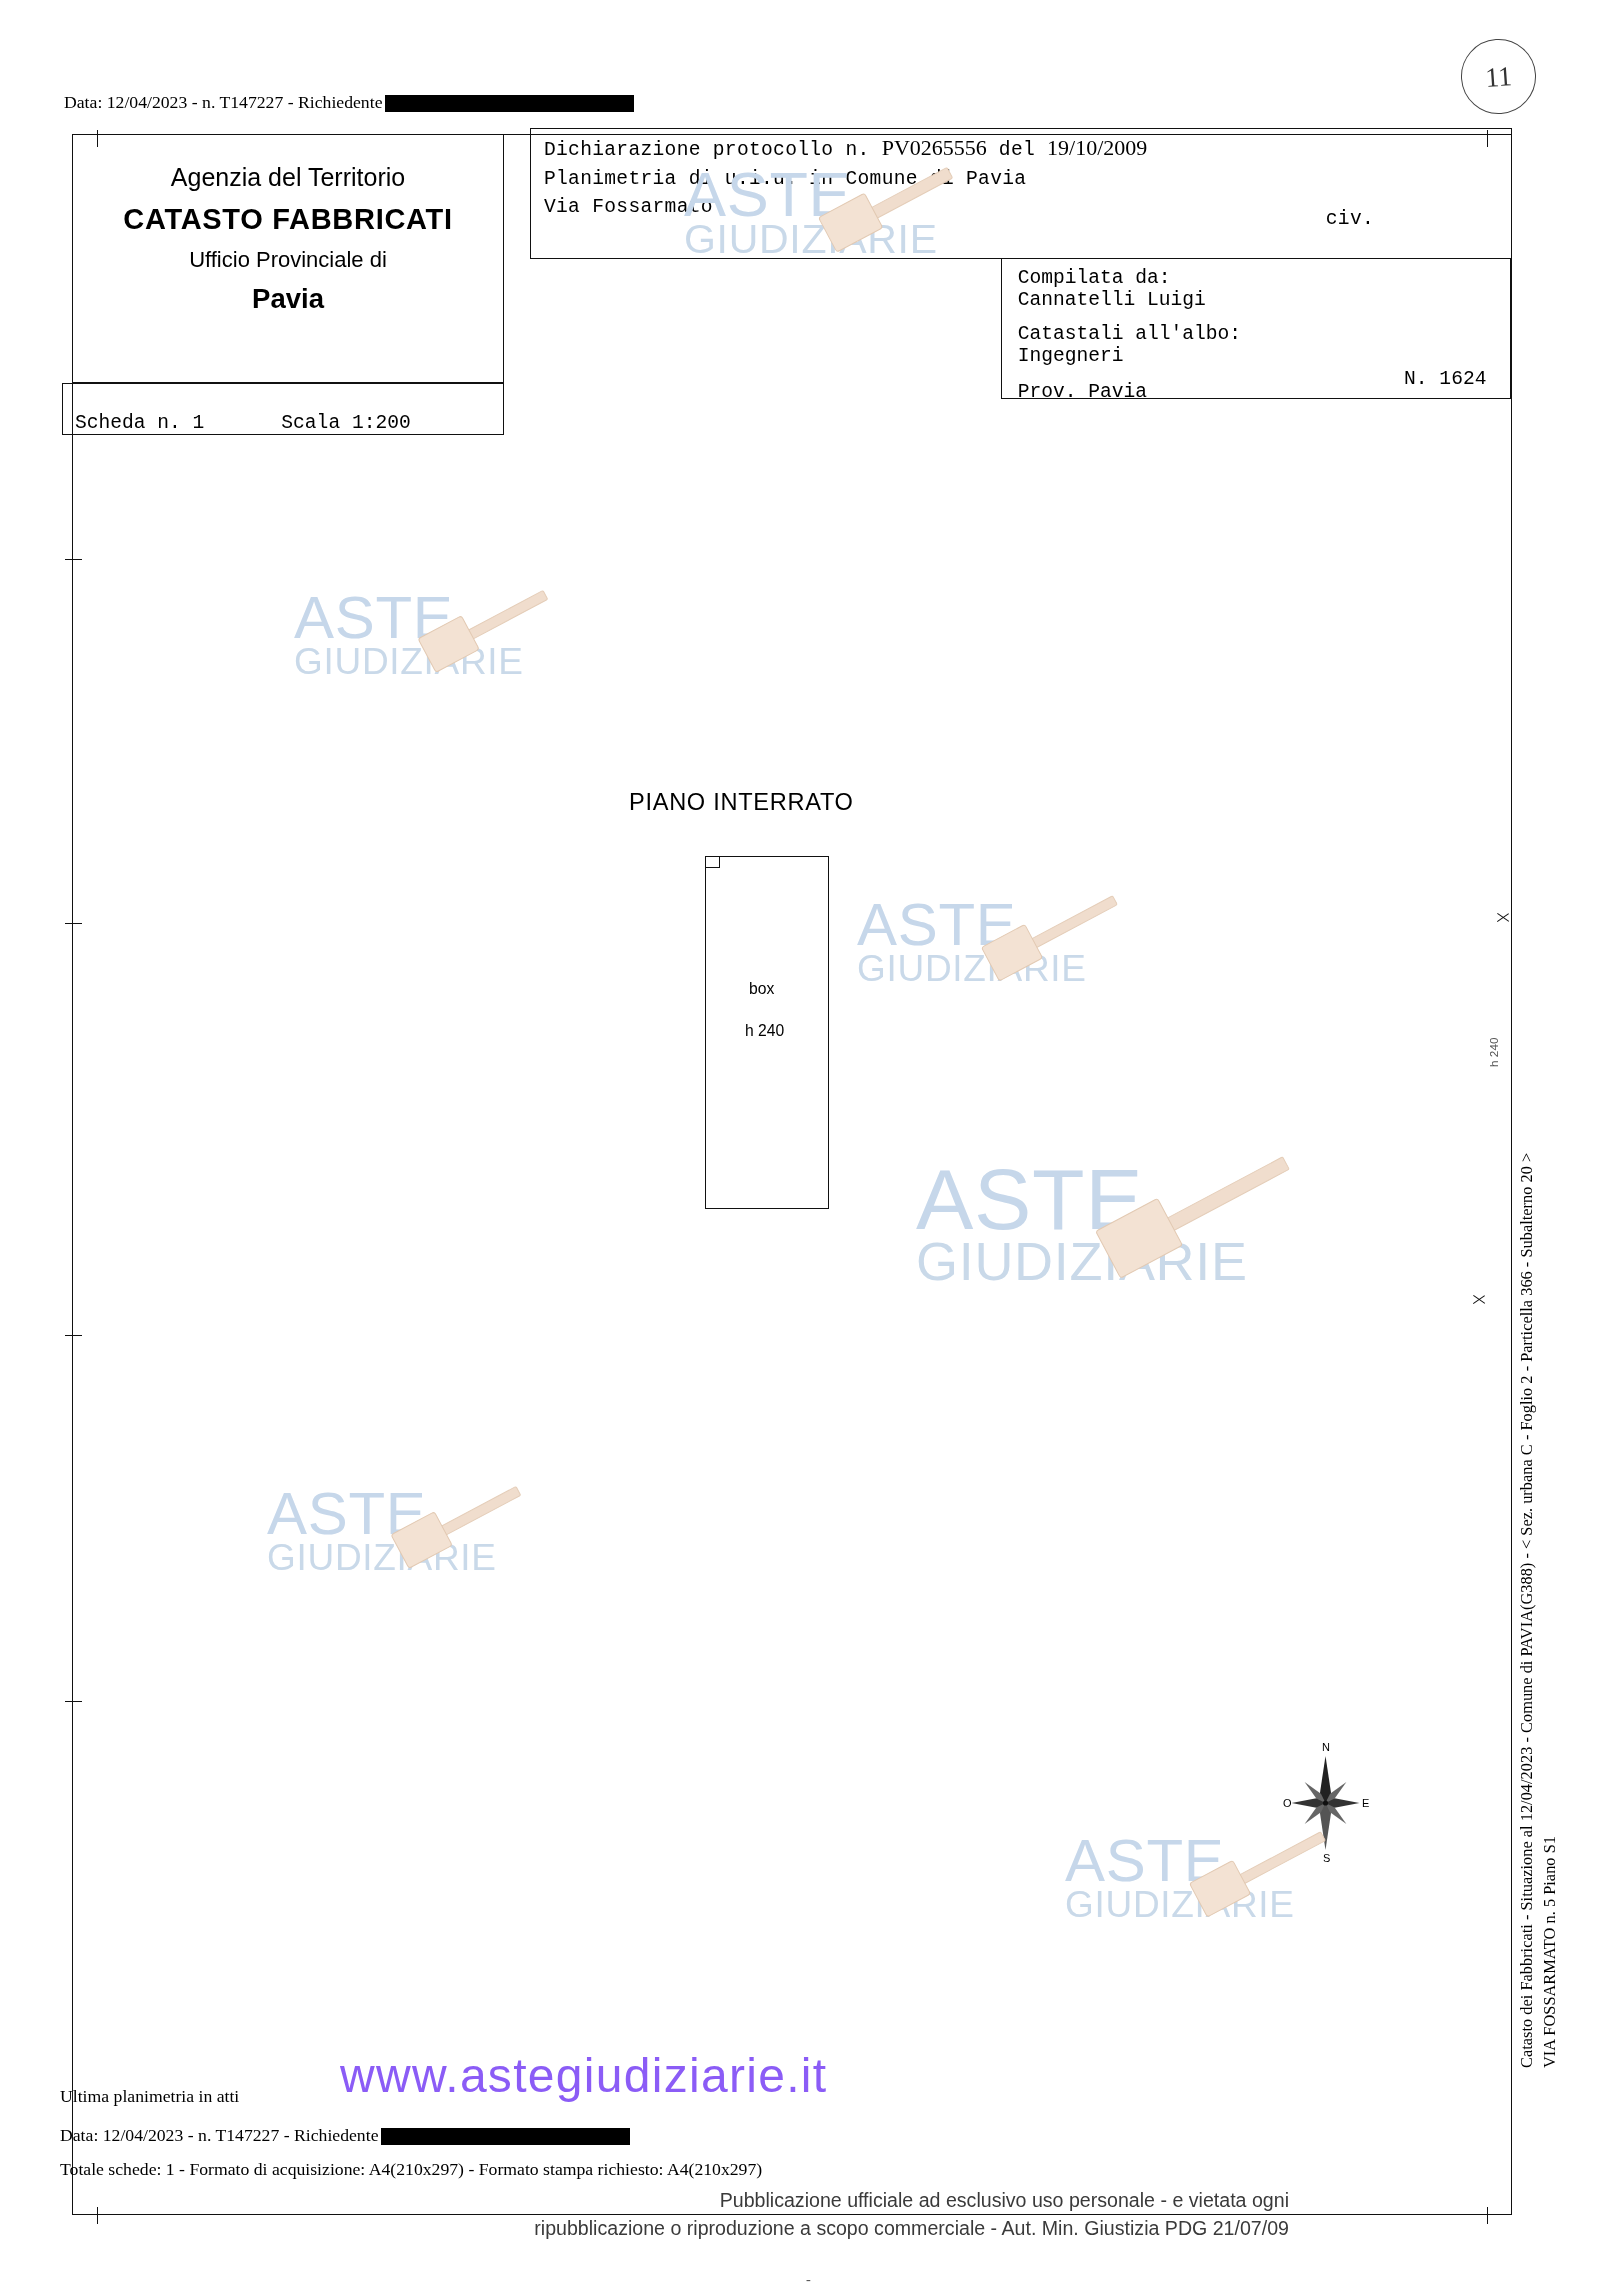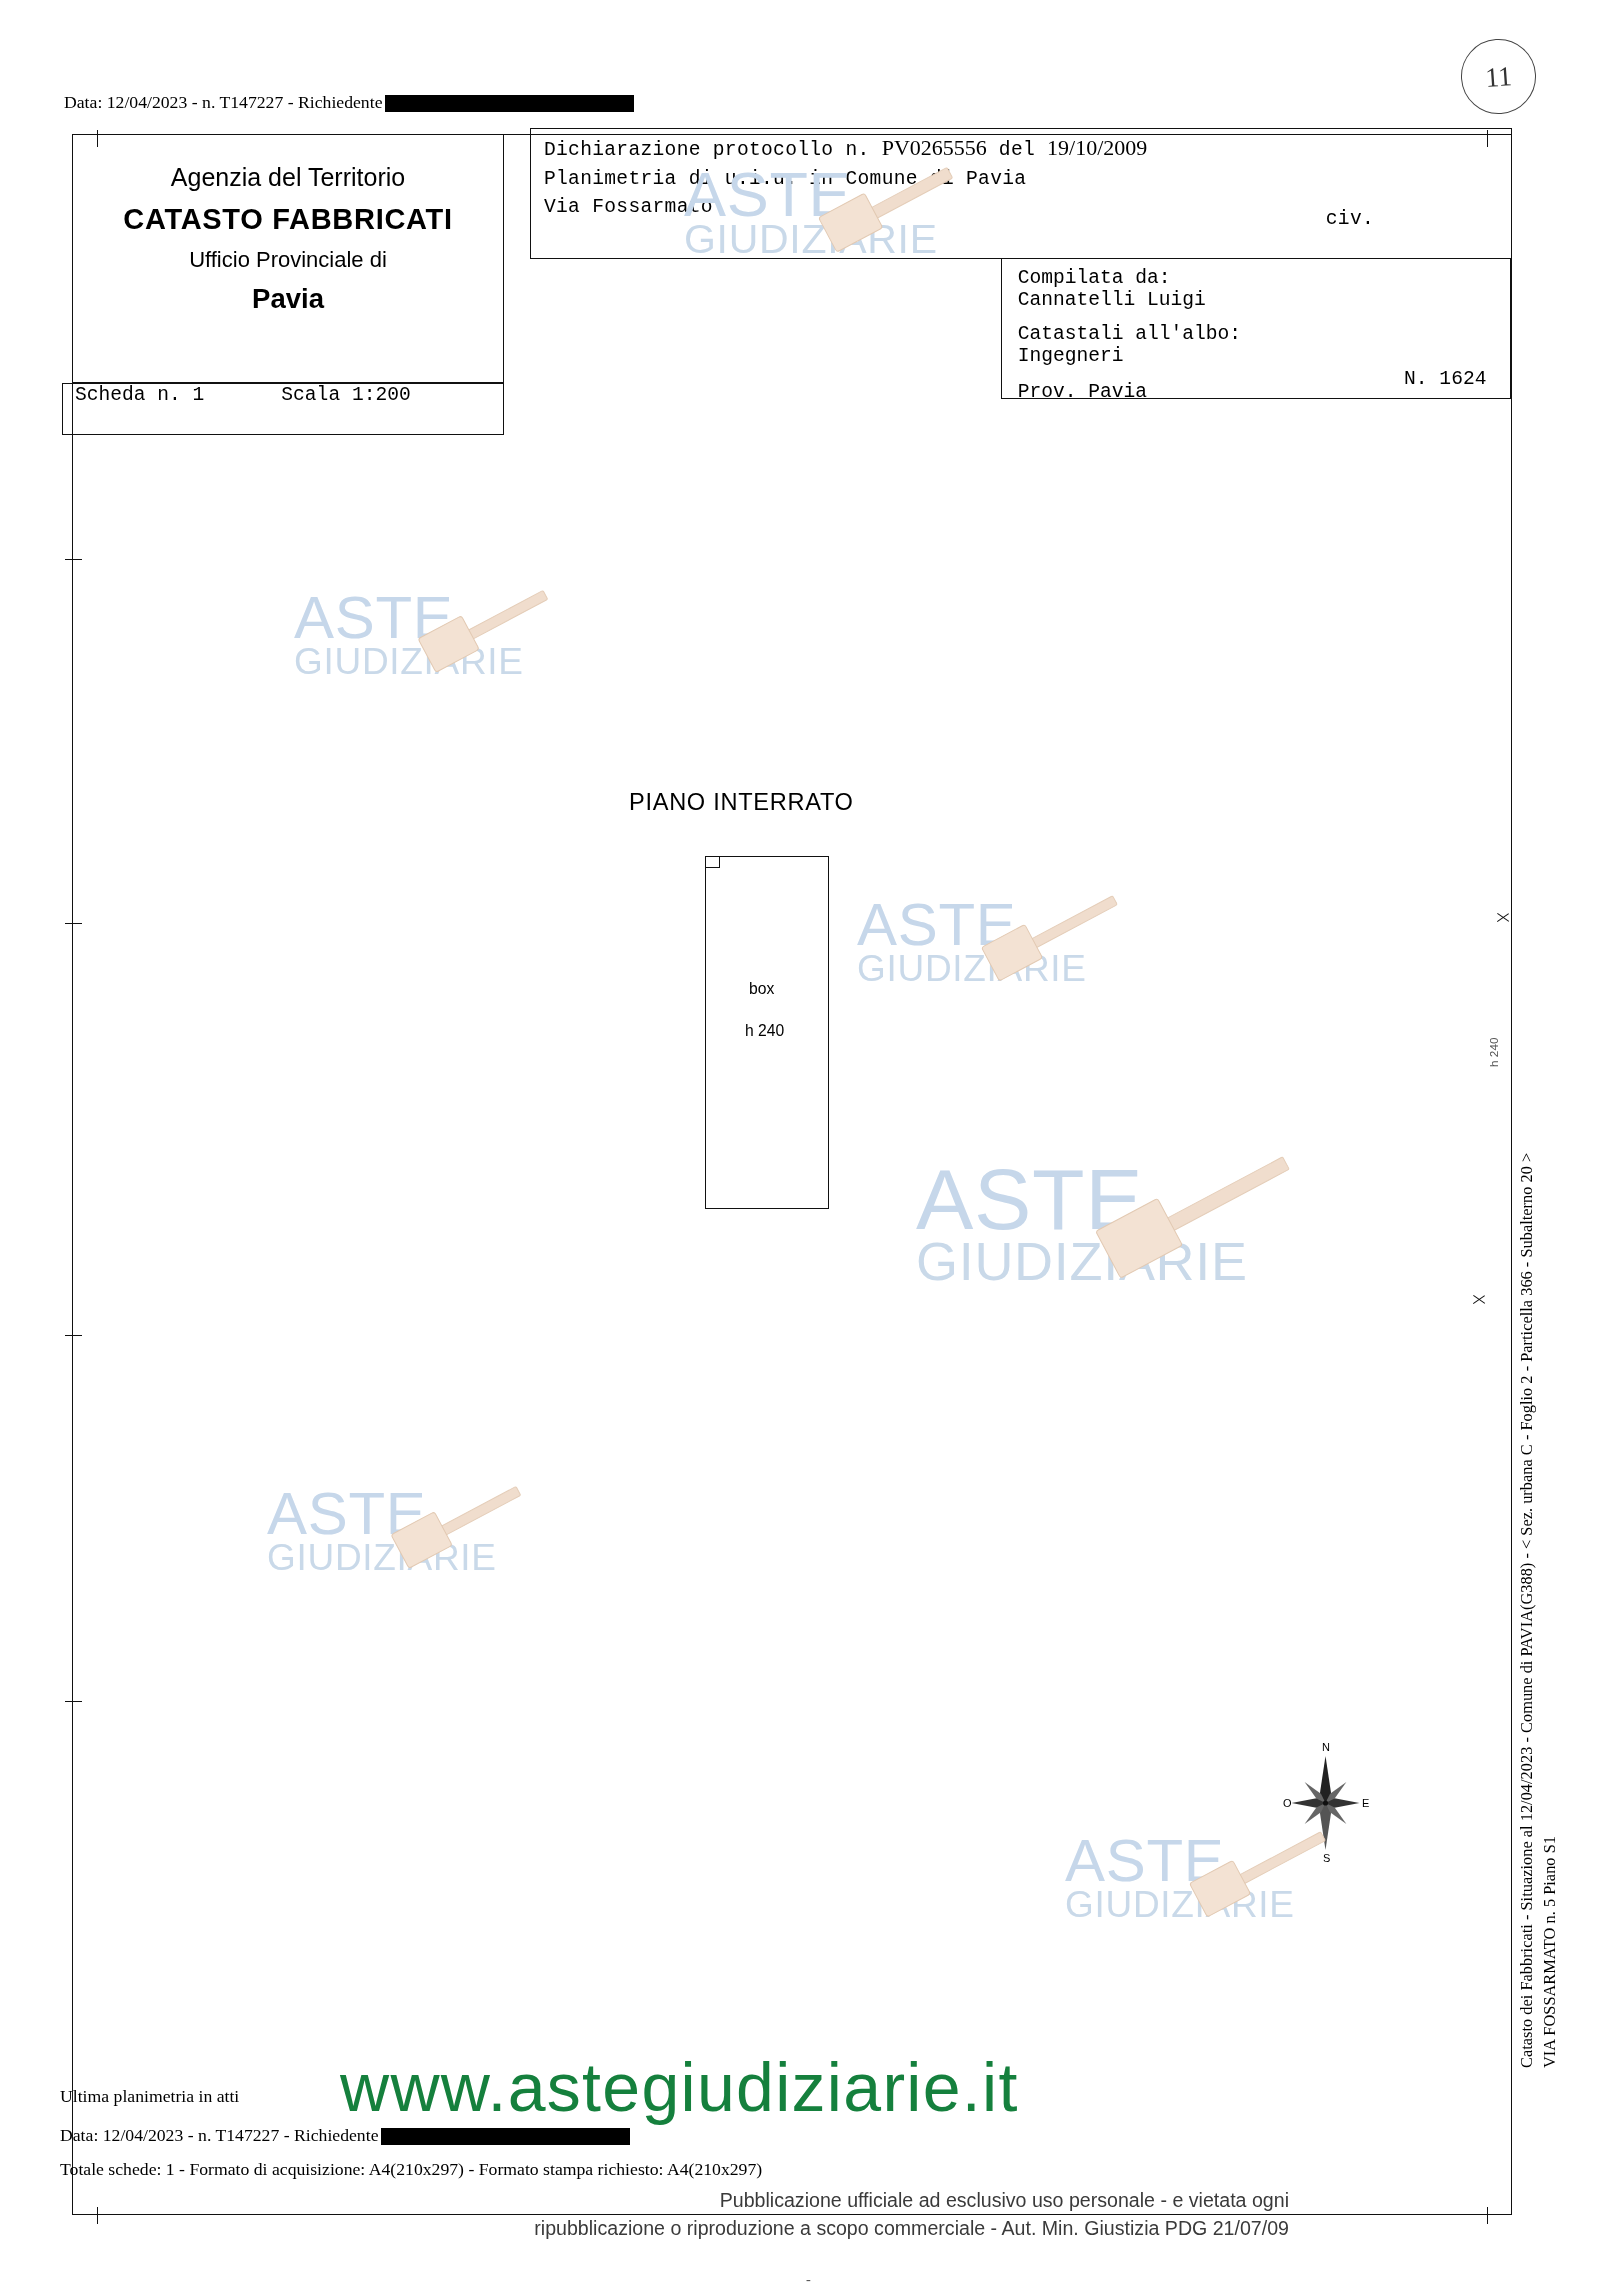--- a/index.html
+++ b/index.html
@@ -77,21 +77,21 @@
   #agency-box .l2 { margin-top: 11.8px; font-family: "Liberation Sans", sans-serif; font-size: 29px; font-weight: bold; letter-spacing: 0.7px; }
   #agency-box .l3 { margin-top: 10.5px; font-family: "Liberation Sans", sans-serif; font-size: 22px; }
   #agency-box .l4 { margin-top: 10.5px; font-family: "Liberation Sans", sans-serif; font-size: 27.5px; font-weight: bold; }
 
   #scheda-box {
     left: -9.8px; top: 249px; width: 442px; height: 52px;
     border: 1.3px solid #111;
     font-family: "Liberation Mono", monospace;
     font-size: 19.6px;
     display: flex;
-    align-items: flex-start;
+    align-items: flex-end;
   }
   #scheda-box .s1 { margin-left: 11.8px; }
   #scheda-box .s2 { margin-left: 77px; }
 
   #decl-box {
     left: 458px; top: -6.5px; width: 982px; height: 131px;
     border: 1.3px solid #111;
     font-family: "Liberation Mono", monospace;
     font-size: 19.6px;
     letter-spacing: 0.3px;
@@ -248,22 +248,22 @@
   .gavel .head {
     position: absolute;
     background: #f3e2d3;
     border: 0.7px solid #e2c9b2;
     border-radius: 3.3px;
   }
 
   #wm-big-url {
     left: 340px; top: 2048px;
     font-family: "Liberation Sans", sans-serif;
-    font-size: 68px;
-    color: #15803d;
+    font-size: 48px;
+    color: #8b5cf6;
     letter-spacing: 1.3px;
     white-space: nowrap;
   }
 
   
   .reg {
     position: absolute;
     background: #111;
   }
 </style>

